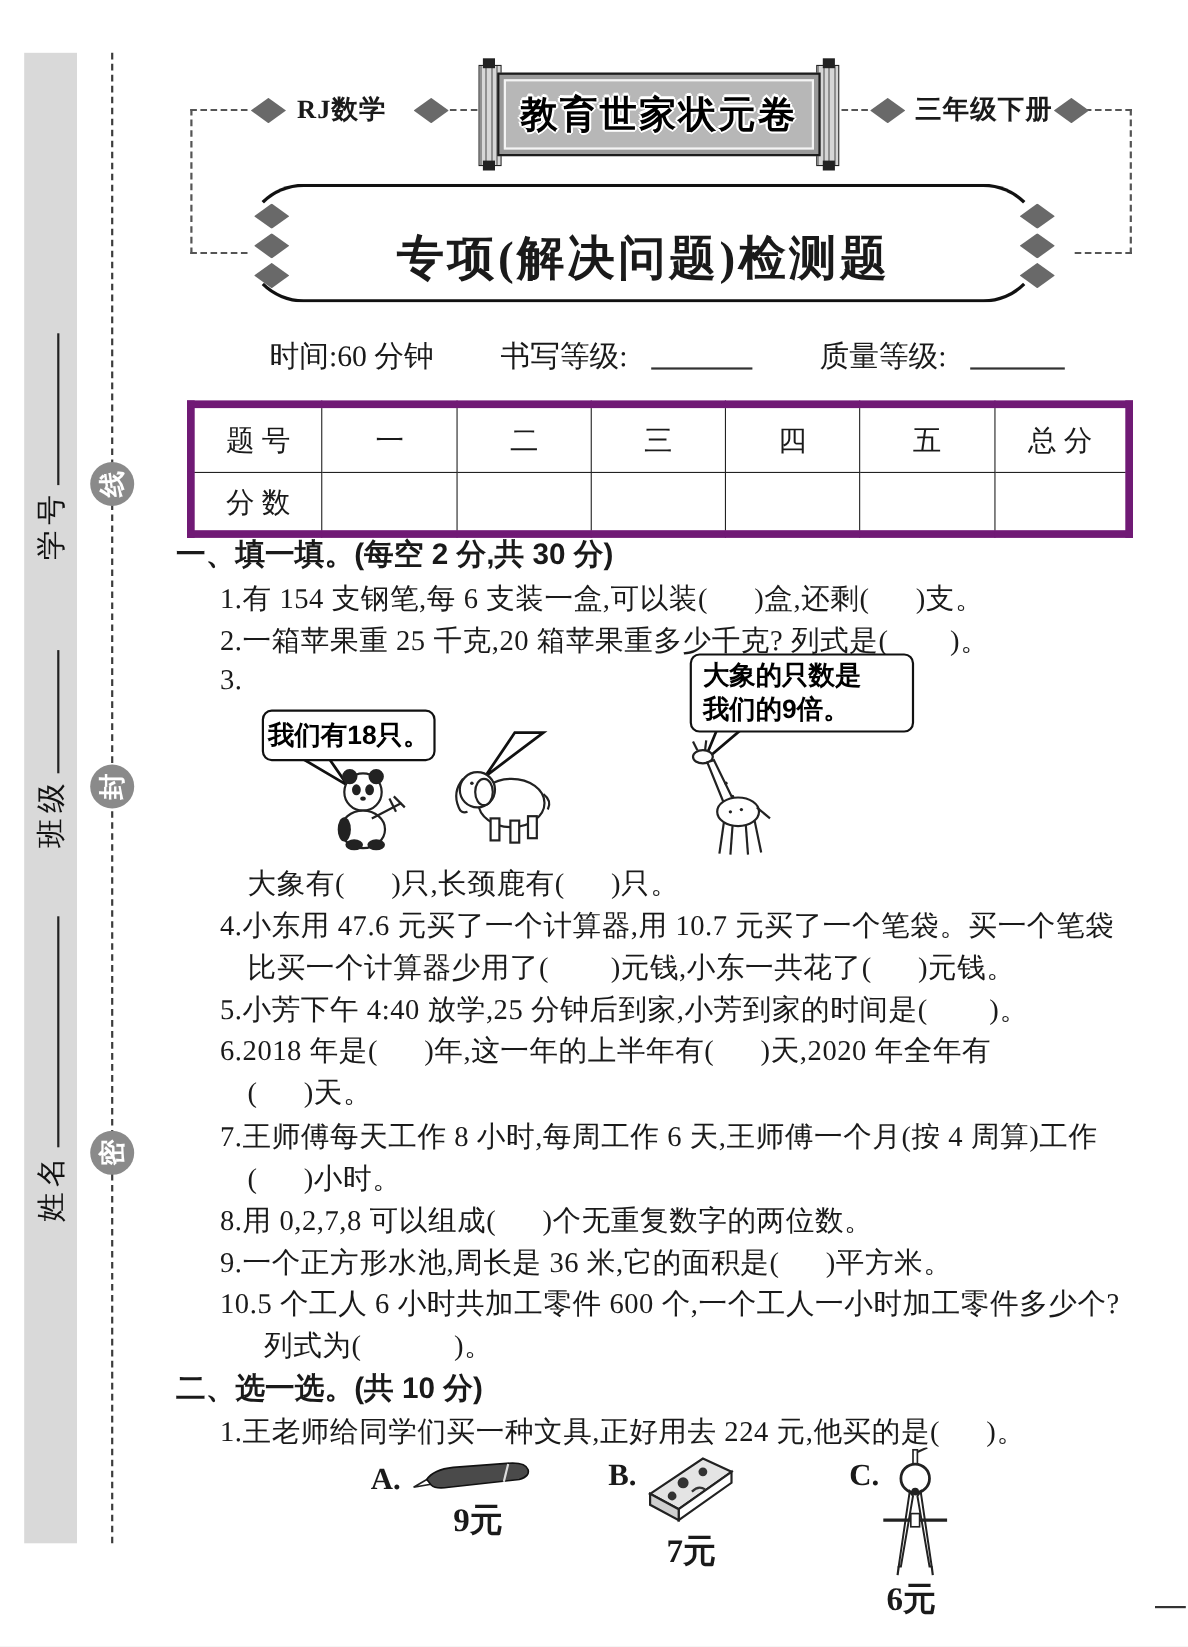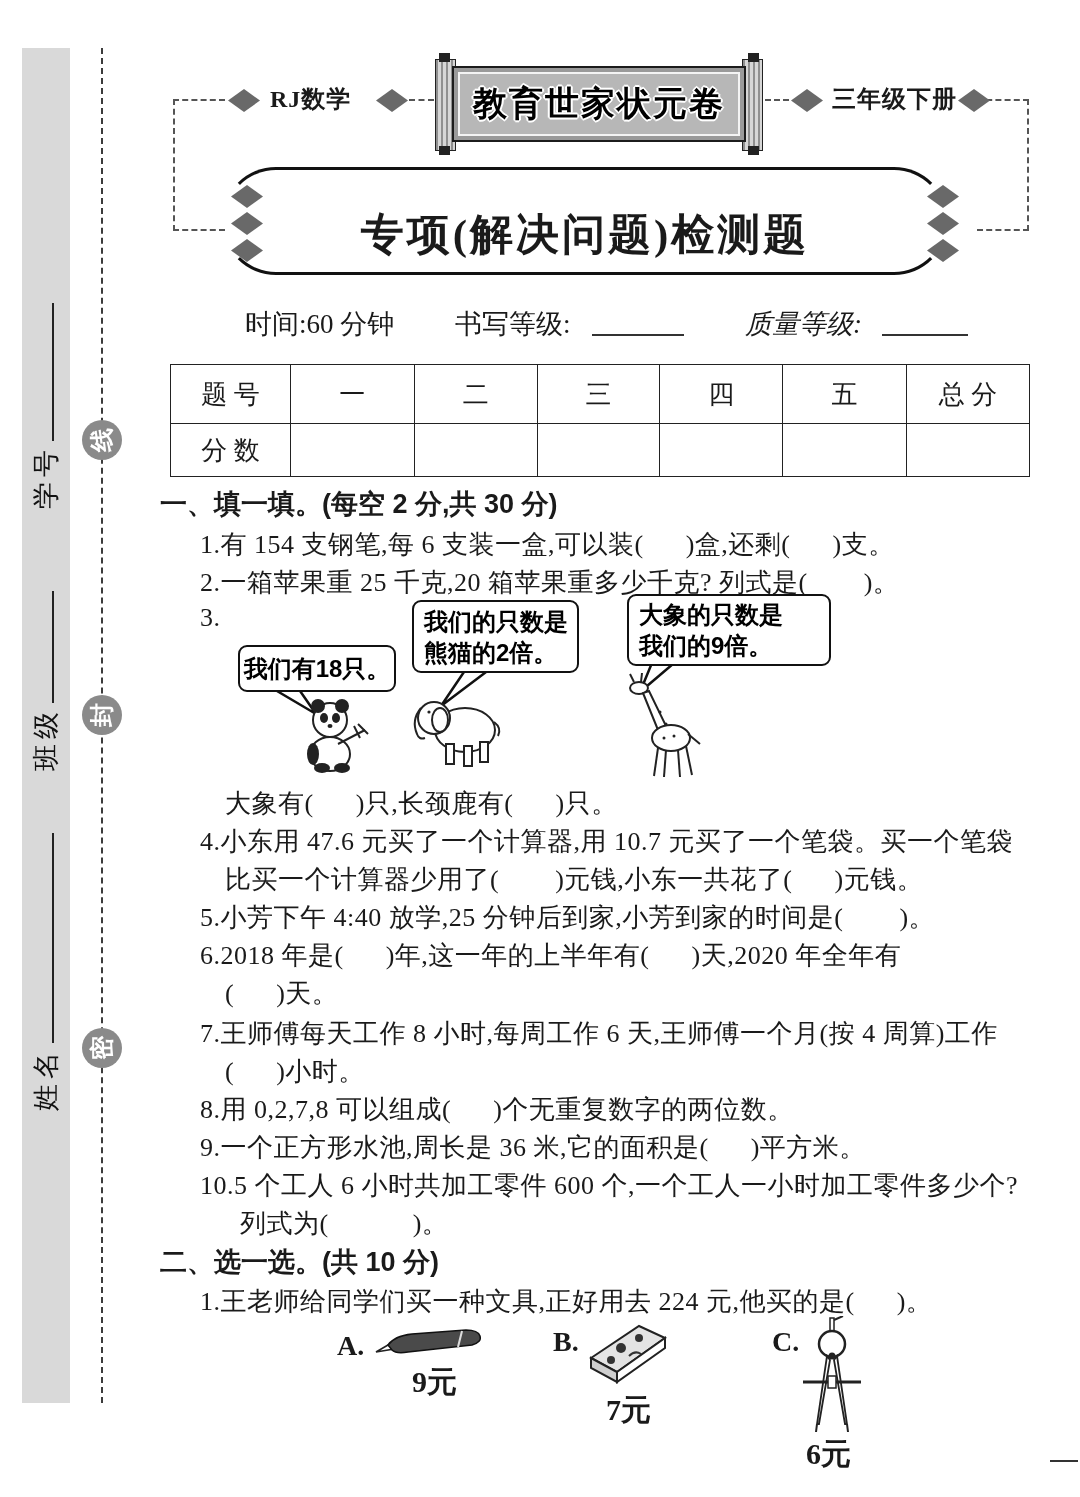--- a/index.html
+++ b/index.html
@@ -47,21 +47,21 @@
              border-radius:54px;display:flex;align-items:center;justify-content:center;}
   .title-box span{font-size:43px;font-weight:bold;letter-spacing:3px;white-space:pre;margin-top:28px;}
 
   
   .meta{position:absolute;font-size:27px;white-space:pre;}
   .meta-blank{position:absolute;height:0;border-bottom:2px solid #333;}
 
   
   .score-table{position:absolute;left:170px;top:364px;width:860px;border-collapse:collapse;}
   .score-table td{border:1.5px solid #222;text-align:center;font-size:26px;white-space:pre;}
-  .score-table{border:1px solid #701a75;}
+  .score-table{border:7px solid #701a75;}
   .score-table tr:nth-child(1) td{height:56px;}
   .score-table tr:nth-child(2) td{height:50px;}
 
   
   .sec-head{position:absolute;font-family:"Liberation Sans","DejaVu Sans",sans-serif;
             font-weight:bold;font-size:27px;white-space:pre;}
   .q-line{position:absolute;font-size:26px;white-space:pre;letter-spacing:0.5px;}
 
   
   .fig-svg{position:absolute;left:230px;top:592px;width:580px;height:195px;}
@@ -136,21 +136,21 @@
   <div class="diamond" style="left:231px;top:185px;"></div>
   <div class="diamond" style="left:231px;top:212px;"></div>
   <div class="diamond" style="left:231px;top:239px;"></div>
   <div class="diamond" style="left:927px;top:185px;"></div>
   <div class="diamond" style="left:927px;top:212px;"></div>
   <div class="diamond" style="left:927px;top:239px;"></div>
 
   <div class="meta" style="left:245px;top:306px;">时间:60 分钟</div>
   <div class="meta" style="left:455px;top:306px;font-family:Liberation Serif, serif;">书写等级:</div>
   <div class="meta-blank" style="left:592px;top:334px;width:92px;"></div>
-  <div class="meta" style="left:745px;top:306px;font-style:italic;">质量等级:</div>
+  <div class="meta" style="left:745px;top:306px;">质量等级:</div>
   <div class="meta-blank" style="left:882px;top:334px;width:86px;"></div>
 
   <table class="score-table">
     <colgroup>
       <col style="width:120px">
         <col style="width:124px">
         <col style="width:123px">
         <col style="width:123px">
       <col style="width:123px">
         <col style="width:124px">
@@ -231,24 +231,20 @@
       <circle cx="430" cy="120" r="1.5" fill="#222" stroke="none"></circle>
       <circle cx="436" cy="132" r="1.5" fill="#222" stroke="none"></circle>
       <circle cx="444" cy="144" r="1.5" fill="#222" stroke="none"></circle>
       <circle cx="434" cy="146" r="1.5" fill="#222" stroke="none"></circle>
     </g>
   </svg>
 
   <div class="bubble center" style="left:238px;top:645px;width:158px;height:47px;">
     <span>我们有18只。</span>
   </div>
-  <div class="bubble" style="left:412px;top:600px;width:167px;height:73px;">
-    <span>我们的只数是</span>
-    <span>熊猫的2倍。</span>
-  </div>
   <div class="bubble" style="left:627px;top:594px;width:204px;height:72px;">
     <span>大象的只数是</span>
     <span>我们的9倍。</span>
   </div>
 
   <div class="q-line" style="left:225px;top:786px;">大象有(      )只,长颈鹿有(      )只。</div>
   <div class="q-line" style="left:200px;top:824px;">4.小东用 47.6 元买了一个计算器,用 10.7 元买了一个笔袋。买一个笔袋</div>
   <div class="q-line" style="left:225px;top:862px;">比买一个计算器少用了(        )元钱,小东一共花了(      )元钱。</div>
   <div class="q-line" style="left:200px;top:900px;">5.小芳下午 4:40 放学,25 分钟后到家,小芳到家的时间是(        )。</div>
   <div class="q-line" style="left:200px;top:938px;">6.2018 年是(      )年,这一年的上半年有(      )天,2020 年全年有</div>

